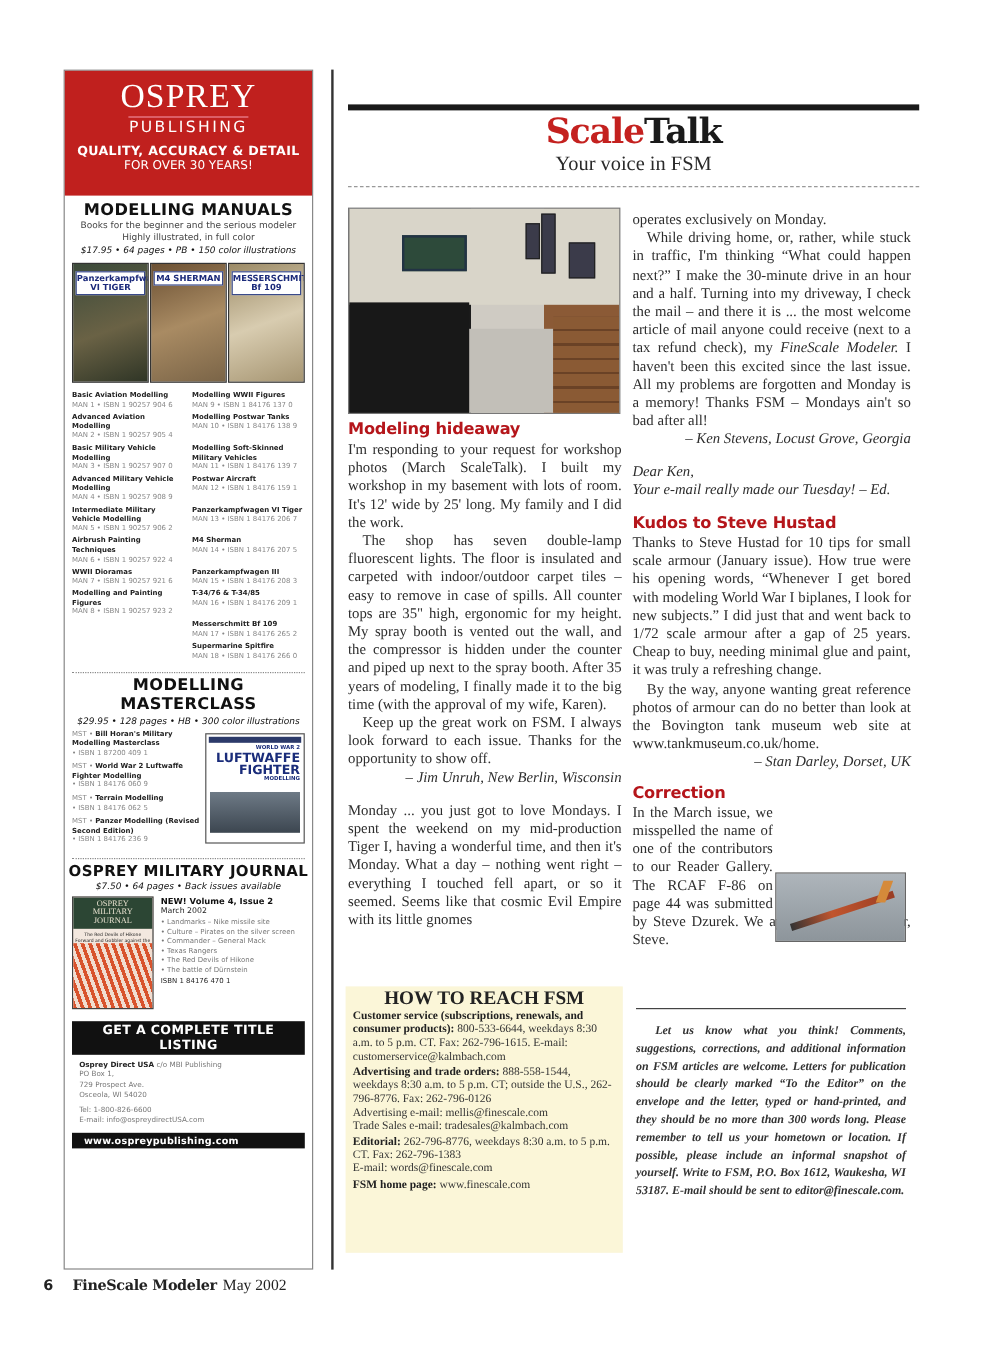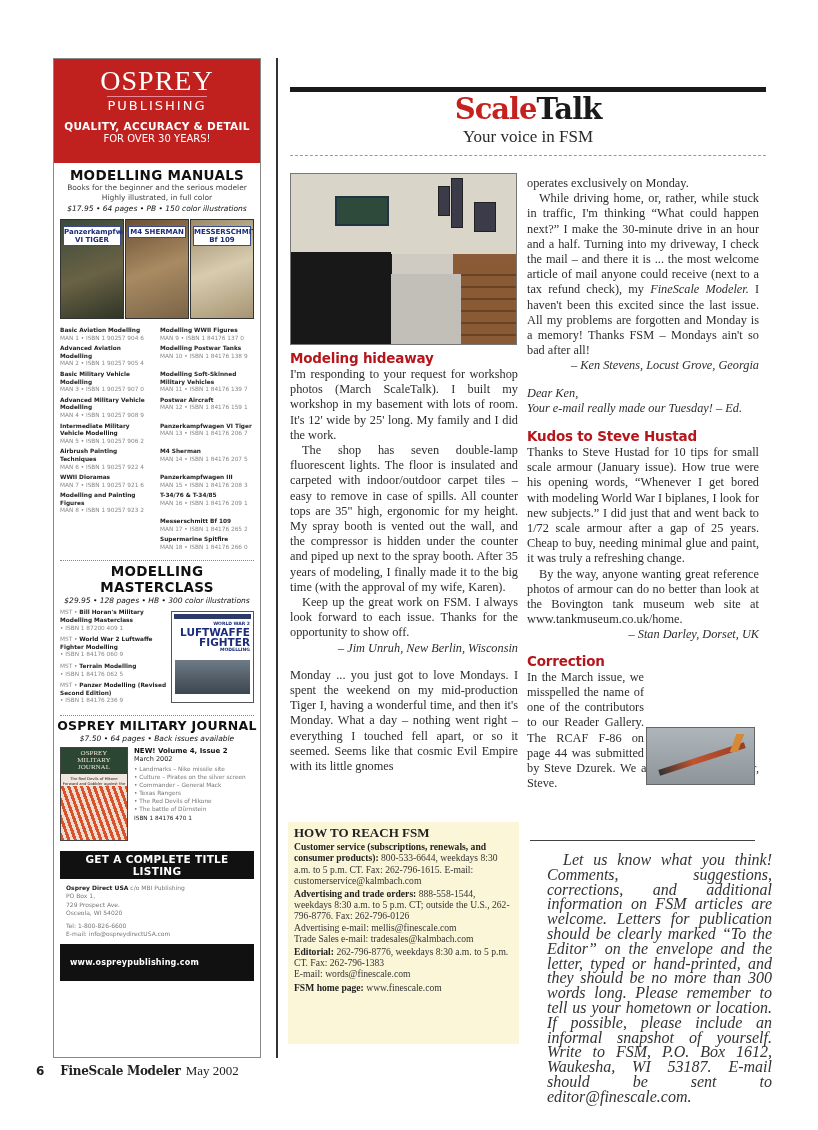--- a/index.html
+++ b/index.html
@@ -42,21 +42,21 @@
   .omj-cover .head { background: #2c4634; color: #e8e2d0; text-align: center; font-family: "Liberation Serif", serif; font-size: 7px; line-height: 7px; padding: 2px 0 3px; }
   .omj-cover .art { position: absolute; left: 0; right: 0; bottom: 0; height: 54px; background: repeating-linear-gradient(70deg,#d8532d 0 3px,#f1ddd0 3px 6px); }
   .omj-cover .lines { font-size: 3.8px; color: #222; text-align: center; line-height: 5px; padding-top: 2px; }
   .omj-info { padding-left: 6px; font-size: 5.8px; line-height: 8px; color: #777; }
   .omj-info .new { color: #111; font-weight: bold; font-size: 7px; line-height: 8px; }
   .omj-info .date { color: #222; font-size: 6.5px; margin-bottom: 2px; }
   .omj-info .isbn { color: #222; margin-top: 1px; }
   .black-bar { background: #111; color: #fff; text-align: center; font-weight: bold; font-size: 10.5px; letter-spacing: 0.3px; margin: 6px 6px 0; padding: 2px 16px; }
   .contact { padding: 5px 12px; font-size: 6px; line-height: 8.5px; color: #777; }
   .contact b { color: #222; }
-  .site { background: #111; color: #fff; font-weight: bold; font-size: 8px; letter-spacing: 0.2px; margin: 0 6px; padding: 14px 10px; }
+  .site { background: #111; color: #fff; font-weight: bold; font-size: 8px; letter-spacing: 0.2px; margin: 0 6px; padding: 2px 10px; }
 
   
   .rule-top { position: absolute; left: 290px; top: 87px; width: 476px; height: 5px; background: #1a1a1a; }
   .vrule { position: absolute; left: 276px; top: 58px; width: 2px; height: 1000px; background: #333; }
   .title { position: absolute; left: 290px; top: 93px; width: 476px; text-align: center; font-family: "DejaVu Serif", serif; font-weight: bold; font-size: 29px; letter-spacing: -1px; line-height: 32px; }
   .title .r { color: #c4211f; }
   .title .k { color: #1a1a1a; }
   .subtitle { position: absolute; left: 290px; top: 127px; width: 476px; text-align: center; font-size: 17px; color: #2a2a2a; }
   .dots-h { position: absolute; left: 290px; top: 155px; width: 476px; border-top: 1px dashed #999; }
   .photo-main { position: absolute; left: 290px; top: 173px; width: 227px; height: 172px; border: 1px solid #777; background:
@@ -73,30 +73,30 @@
   .col { position: absolute; font-size: 12.3px; line-height: 15.2px; text-align: justify; color: #2d2d2d; }
   .col p { text-indent: 0; }
   .col p.ind { text-indent: 12px; }
   .col .sig { text-align: right; font-style: italic; }
   .col .it { font-style: italic; }
   .hd { font-family: "DejaVu Sans", sans-serif; font-weight: bold; color: #b5161b; font-size: 13.5px; line-height: 17px; letter-spacing: -0.2px; }
   .col1 { left: 290px; top: 350px; width: 228px; }
   .col2 { left: 527px; top: 176px; width: 232px; }
 
   .reach { position: absolute; left: 288px; top: 822px; width: 231px; height: 222px; background: #fbf6d8; padding: 5px 6px; font-size: 9.6px; line-height: 11.2px; color: #333; }
-  .reach .rh { text-align: left; font-weight: bold; font-size: 13px; margin-bottom: 3px; color: #222; }
+  .reach .rh { text-align: center; font-weight: bold; font-size: 16px; margin-bottom: 3px; color: #222; }
   .reach p { margin-bottom: 2px; }
   .reach b { color: #222; }
 
   .corr-photo { position: absolute; left: 646px; top: 727px; width: 109px; height: 58px; border: 1px solid #666; background: linear-gradient(#aeb5bb,#8d959b); overflow: hidden; }
   .corr-photo .jet { position: absolute; left: 10px; top: 28px; width: 90px; height: 6px; background: linear-gradient(90deg,#333,#c0552e 40%,#9a3d24); transform: rotate(-18deg); }
   .corr-photo .fin { position: absolute; left: 86px; top: 6px; width: 8px; height: 18px; background: #d58a3a; transform: skew(-20deg); }
 
   .rule-note { position: absolute; left: 530px; top: 840px; width: 225px; border-top: 1px solid #444; }
-  .note { position: absolute; left: 547px; top: 853px; width: 225px; font-style: italic; font-size: 16px; line-height: 14.8px; text-align: justify; color: #333; }
+  .note { position: absolute; left: 530px; top: 853px; width: 225px; font-style: italic; font-size: 10px; line-height: 14.8px; text-align: justify; color: #333; font-weight: bold; }
   .note p { text-indent: 16px; }
 
   .footer { position: absolute; left: 36px; top: 1063px; font-size: 12px; color: #222; }
   .footer .pg { font-family: "DejaVu Sans", sans-serif; font-weight: bold; margin-right: 16px; }
   .footer .mag { font-family: "DejaVu Serif", serif; font-weight: bold; letter-spacing: -0.3px; margin-right: 5px; }
   .footer .dt { font-size: 13px; }
 </style>
 </head>
 <body>
 

